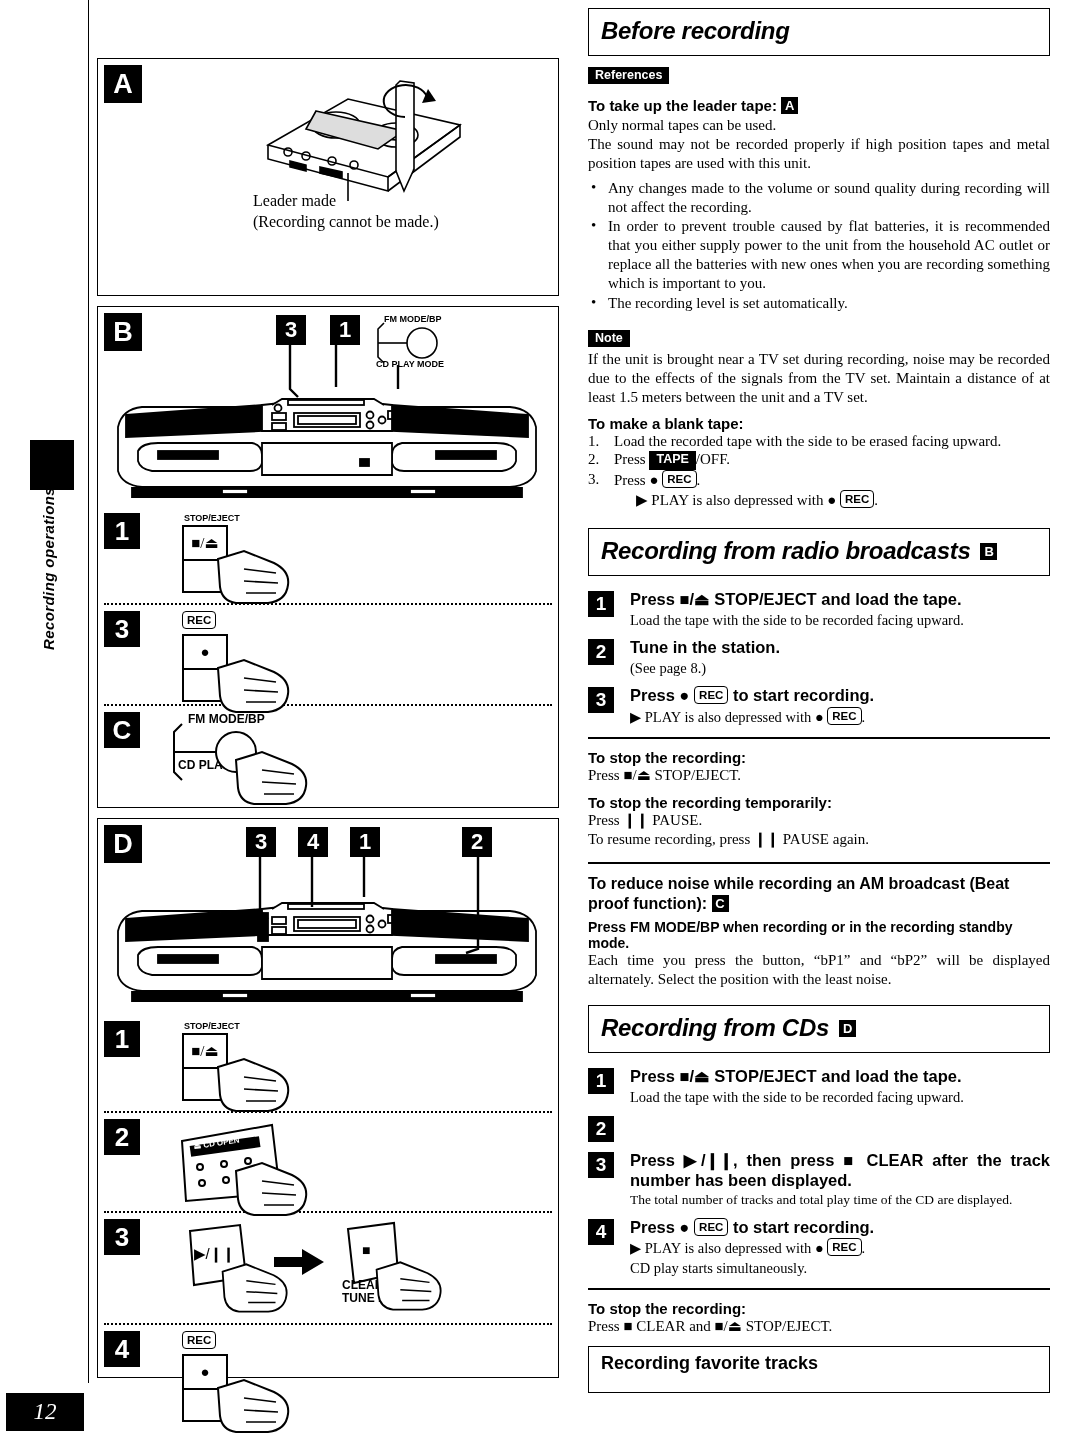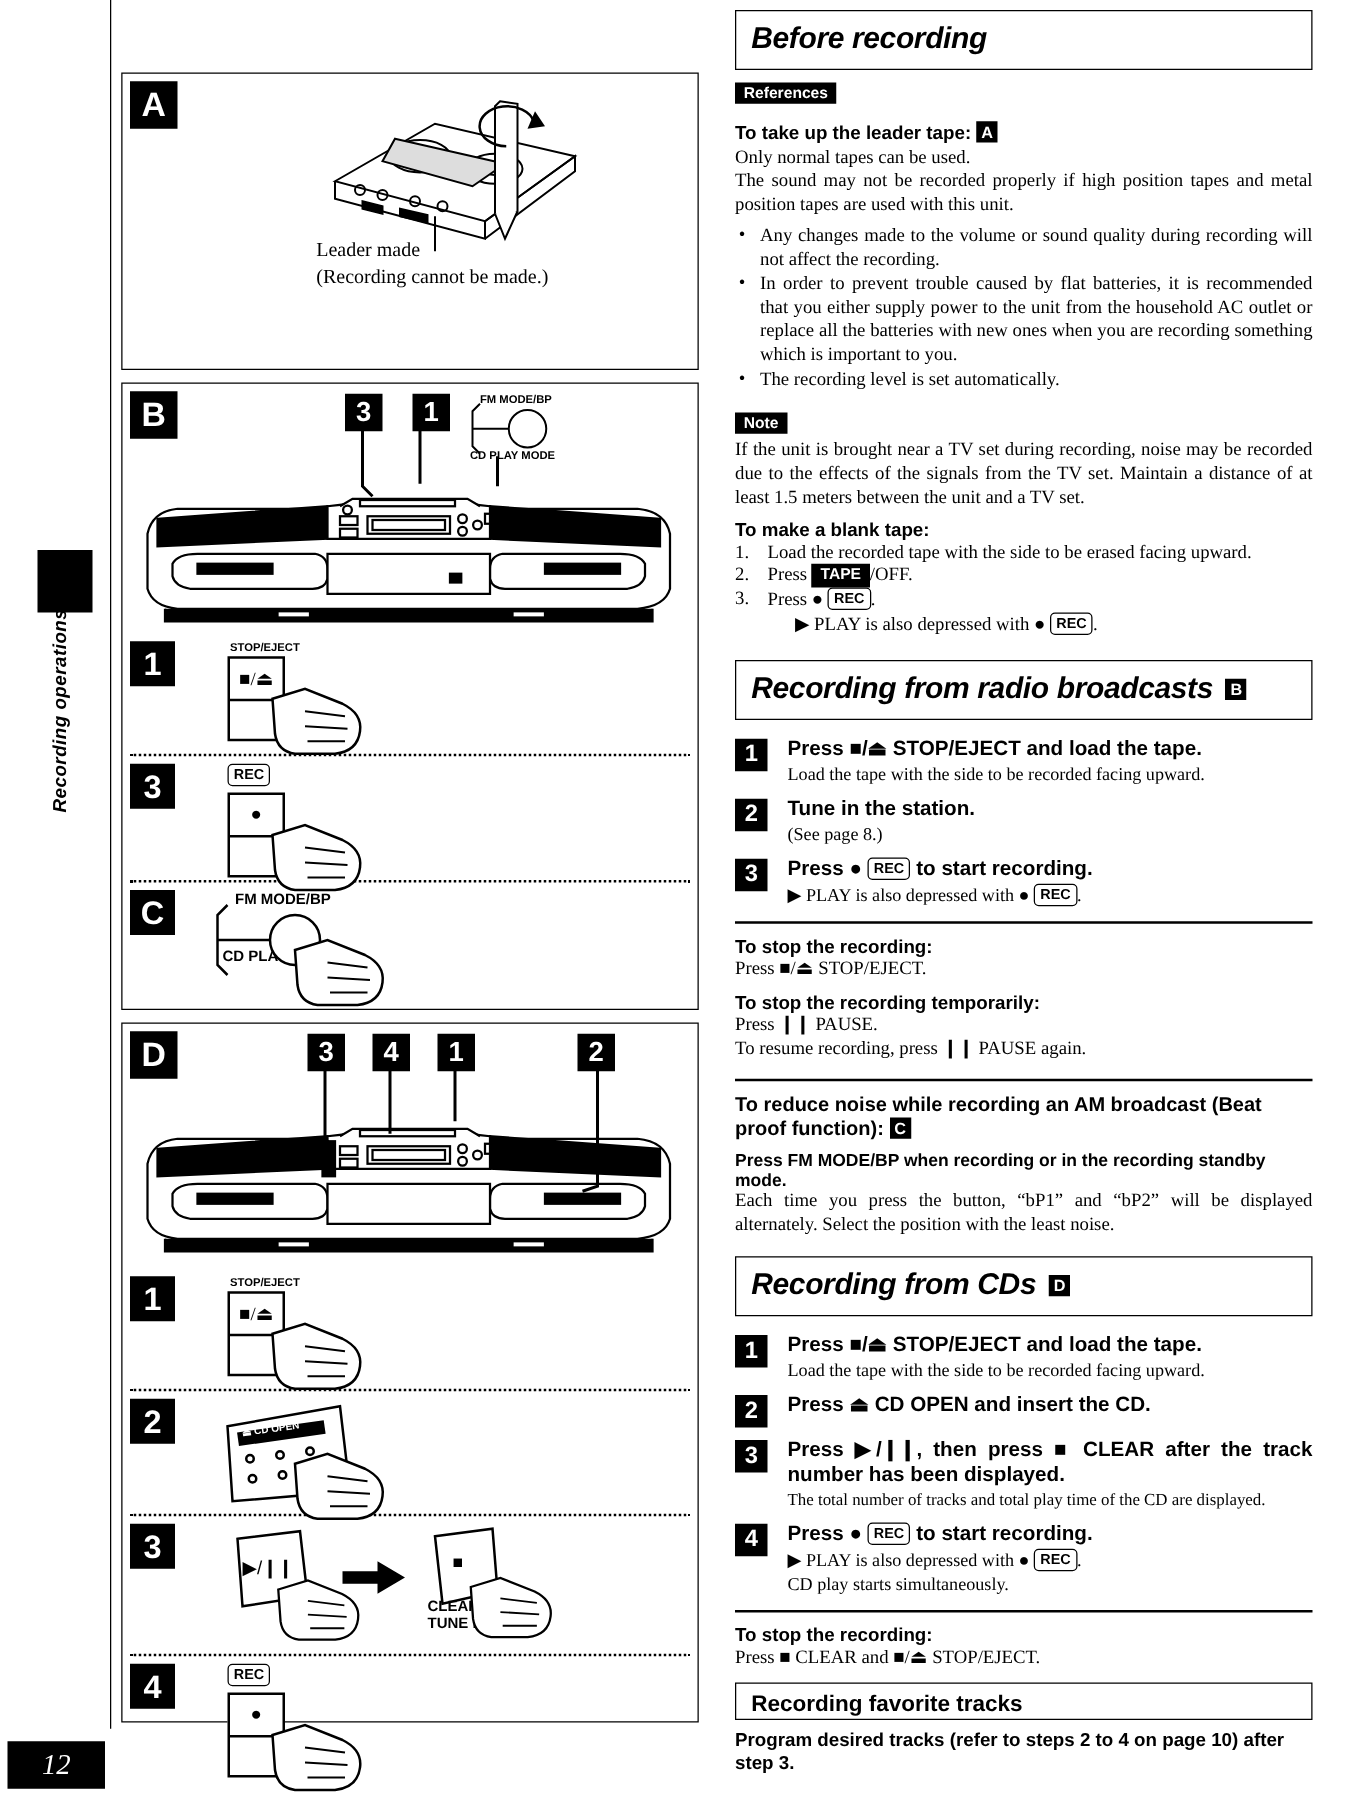--- a/index.html
+++ b/index.html
@@ -99,21 +99,21 @@
   .sec-head {
     border: 1.2px solid #000;
     padding: 8px 12px 10px 12px;
     font-family: "Liberation Sans", sans-serif;
     font-weight: bold; font-style: italic;
     font-size: 24px; letter-spacing: -.3px;
     display: flex; align-items: center;
   }
   .sub-head-box {
     border: 1.2px solid #000;
-    padding: 6px 12px 1px 12px;
+    padding: 6px 12px 18px 12px;
     font-family: "Liberation Sans", sans-serif;
     font-weight: bold; font-size: 18px;
   }
   .h-bold {
     font-family: "Liberation Sans", sans-serif;
     font-weight: bold; font-size: 15px;
   }
   .body-t { font-size: 15px; line-height: 1.26; text-align: justify; }
   .tag {
     display: inline-block; background: #000; color: #fff;
@@ -584,23 +584,20 @@
 
   <div class="step-row" style="margin-top:14px;">
     <div class="num">1</div>
     <div class="txt">
       <div class="step-title">Press ■/⏏ STOP/EJECT and load the tape.</div>
       <div class="step-sub">Load the tape with the side to be recorded facing upward.</div>
     </div>
   </div>
   <div class="step-row">
     <div class="num">2</div>
-    <div class="txt">
-      <div class="step-title">Press ⏏ CD OPEN and insert the CD.</div>
-    </div>
   </div>
   <div class="step-row">
     <div class="num">3</div>
     <div class="txt">
       <div class="step-title" style="text-align:justify;">Press ▶/❙❙, then press ■ CLEAR after the track number has been displayed.</div>
       <div class="step-sub" style="font-size:13.5px;">The total number of tracks and total play time of the CD are displayed.</div>
     </div>
   </div>
   <div class="step-row">
     <div class="num">4</div>
@@ -613,14 +610,13 @@
       </div>
       <div class="step-sub">CD play starts simultaneously.</div>
     </div>
   </div>
 
   <div class="hr-thick"></div>
   <div class="h-bold">To stop the recording:</div>
   <div class="body-t">Press ■ CLEAR and ■/⏏ STOP/EJECT.</div>
 
   <div class="sub-head-box" style="margin-top:10px;">Recording favorite tracks</div>
-  <div class="h-bold" style="margin-top:8px; line-height:1.25;">Program desired tracks (refer to steps 2 to 4 on page 10) after step 3.</div>
 </div>
 
 </body></html>

